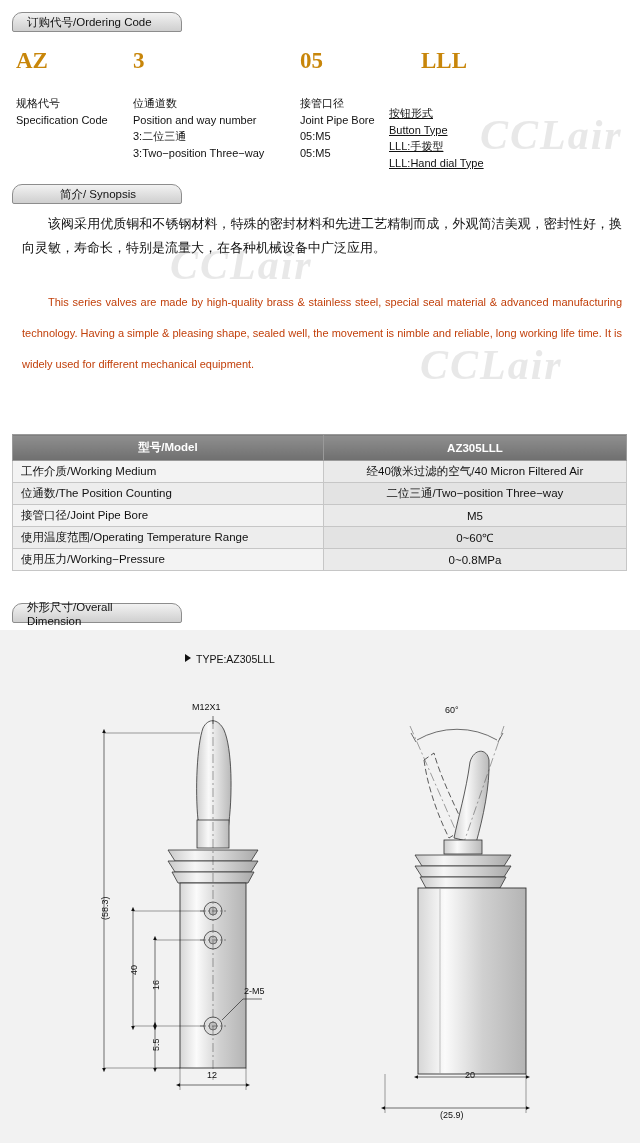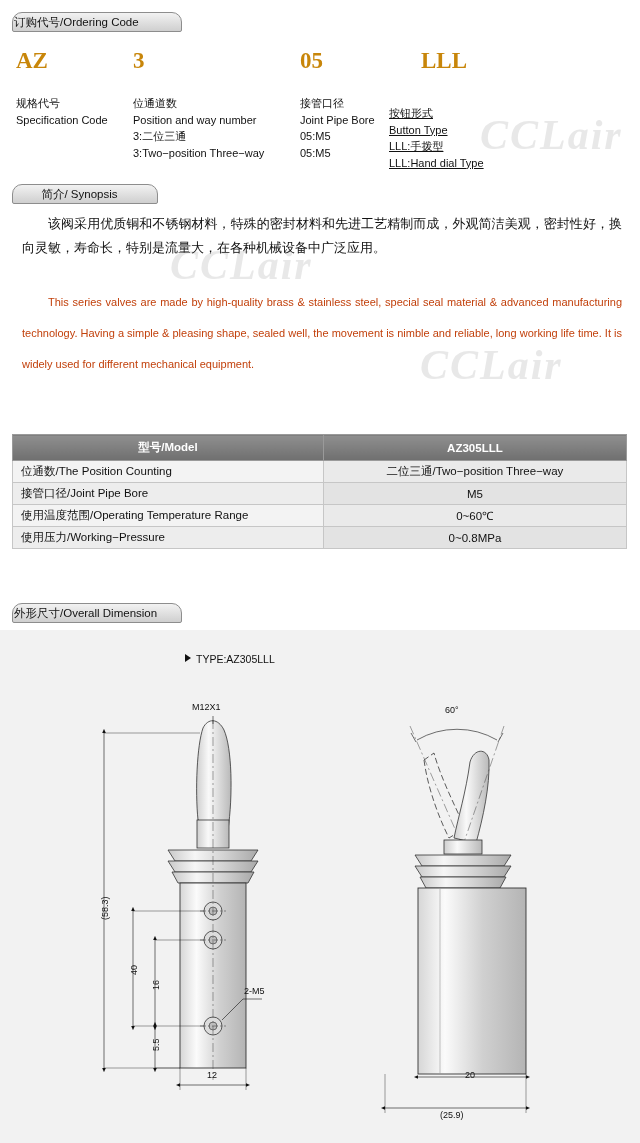--- a/index.html
+++ b/index.html
@@ -26,21 +26,21 @@
     pointer-events:none;
     white-space:nowrap;
     margin-top:16px;
   }
 
   
   .sec-head{
     position:absolute;
     height:20px;
     display:flex;align-items:center;
-    padding:0 12px 0 1px;
+    padding:0 12px 0 14px;
     background:linear-gradient(to bottom,#f2f2f2,#cfcfcf);
     border:1px solid #8d8d8d;
     border-radius:10px 10px 2px 2px;
     font-size:11.5px;
     color:#111;
     box-sizing:border-box;
   }
 
   
   .oc-code{
@@ -166,34 +166,38 @@
     <div>05:M5</div>
   </div>
 
   <div class="oc-col" style="left:389px;top:105px;width:150px;text-decoration:underline;">
     <div>按钮形式</div>
     <div>Button Type</div>
     <div>LLL:手拨型</div>
     <div>LLL:Hand dial Type</div>
   </div>
 
-  <div class="sec-head" style="left:12px;top:184px;width:146px;justify-content:center;">简介/ Synopsis</div>
+  <div class="sec-head" style="left:12px;top:184px;width:170px;justify-content:center;">简介/ Synopsis</div>
 
   <div class="syn-cn" style="left:22px;top:212px;width:600px;text-indent:26px;">该阀采用优质铜和不锈钢材料，特殊的密封材料和先进工艺精制而成，外观简洁美观，密封性好，换向灵敏，寿命长，特别是流量大，在各种机械设备中广泛应用。</div>
   <div class="syn-en" style="left:22px;top:287px;width:600px;text-indent:26px;">This series valves are made by high-quality brass &amp; stainless steel, special seal material &amp; advanced manufacturing technology. Having a simple &amp; pleasing shape, sealed well, the movement is nimble and reliable, long working life time. It is widely used for different mechanical equipment.</div>
 
 
   <table class="spec" style="left:12px;top:434px;width:615px;">
     <thead>
       <tr>
         <th style="width:310px;">型号/Model</th>
         <th style="width:305px;">AZ305LLL</th>
       </tr>
     </thead>
     <tbody>
+      <tr>
+        <td class="k">工作介质/Working Medium</td>
+        <td class="v">经40微米过滤的空气/40 Micron Filtered Air</td>
+      </tr>
       <tr>
         <td class="k">位通数/The Position Counting</td>
         <td class="v">二位三通/Two−position Three−way</td>
       </tr>
       <tr>
         <td class="k">接管口径/Joint Pipe Bore</td>
         <td class="v">M5</td>
       </tr>
       <tr>
         <td class="k">使用温度范围/Operating Temperature Range</td>

